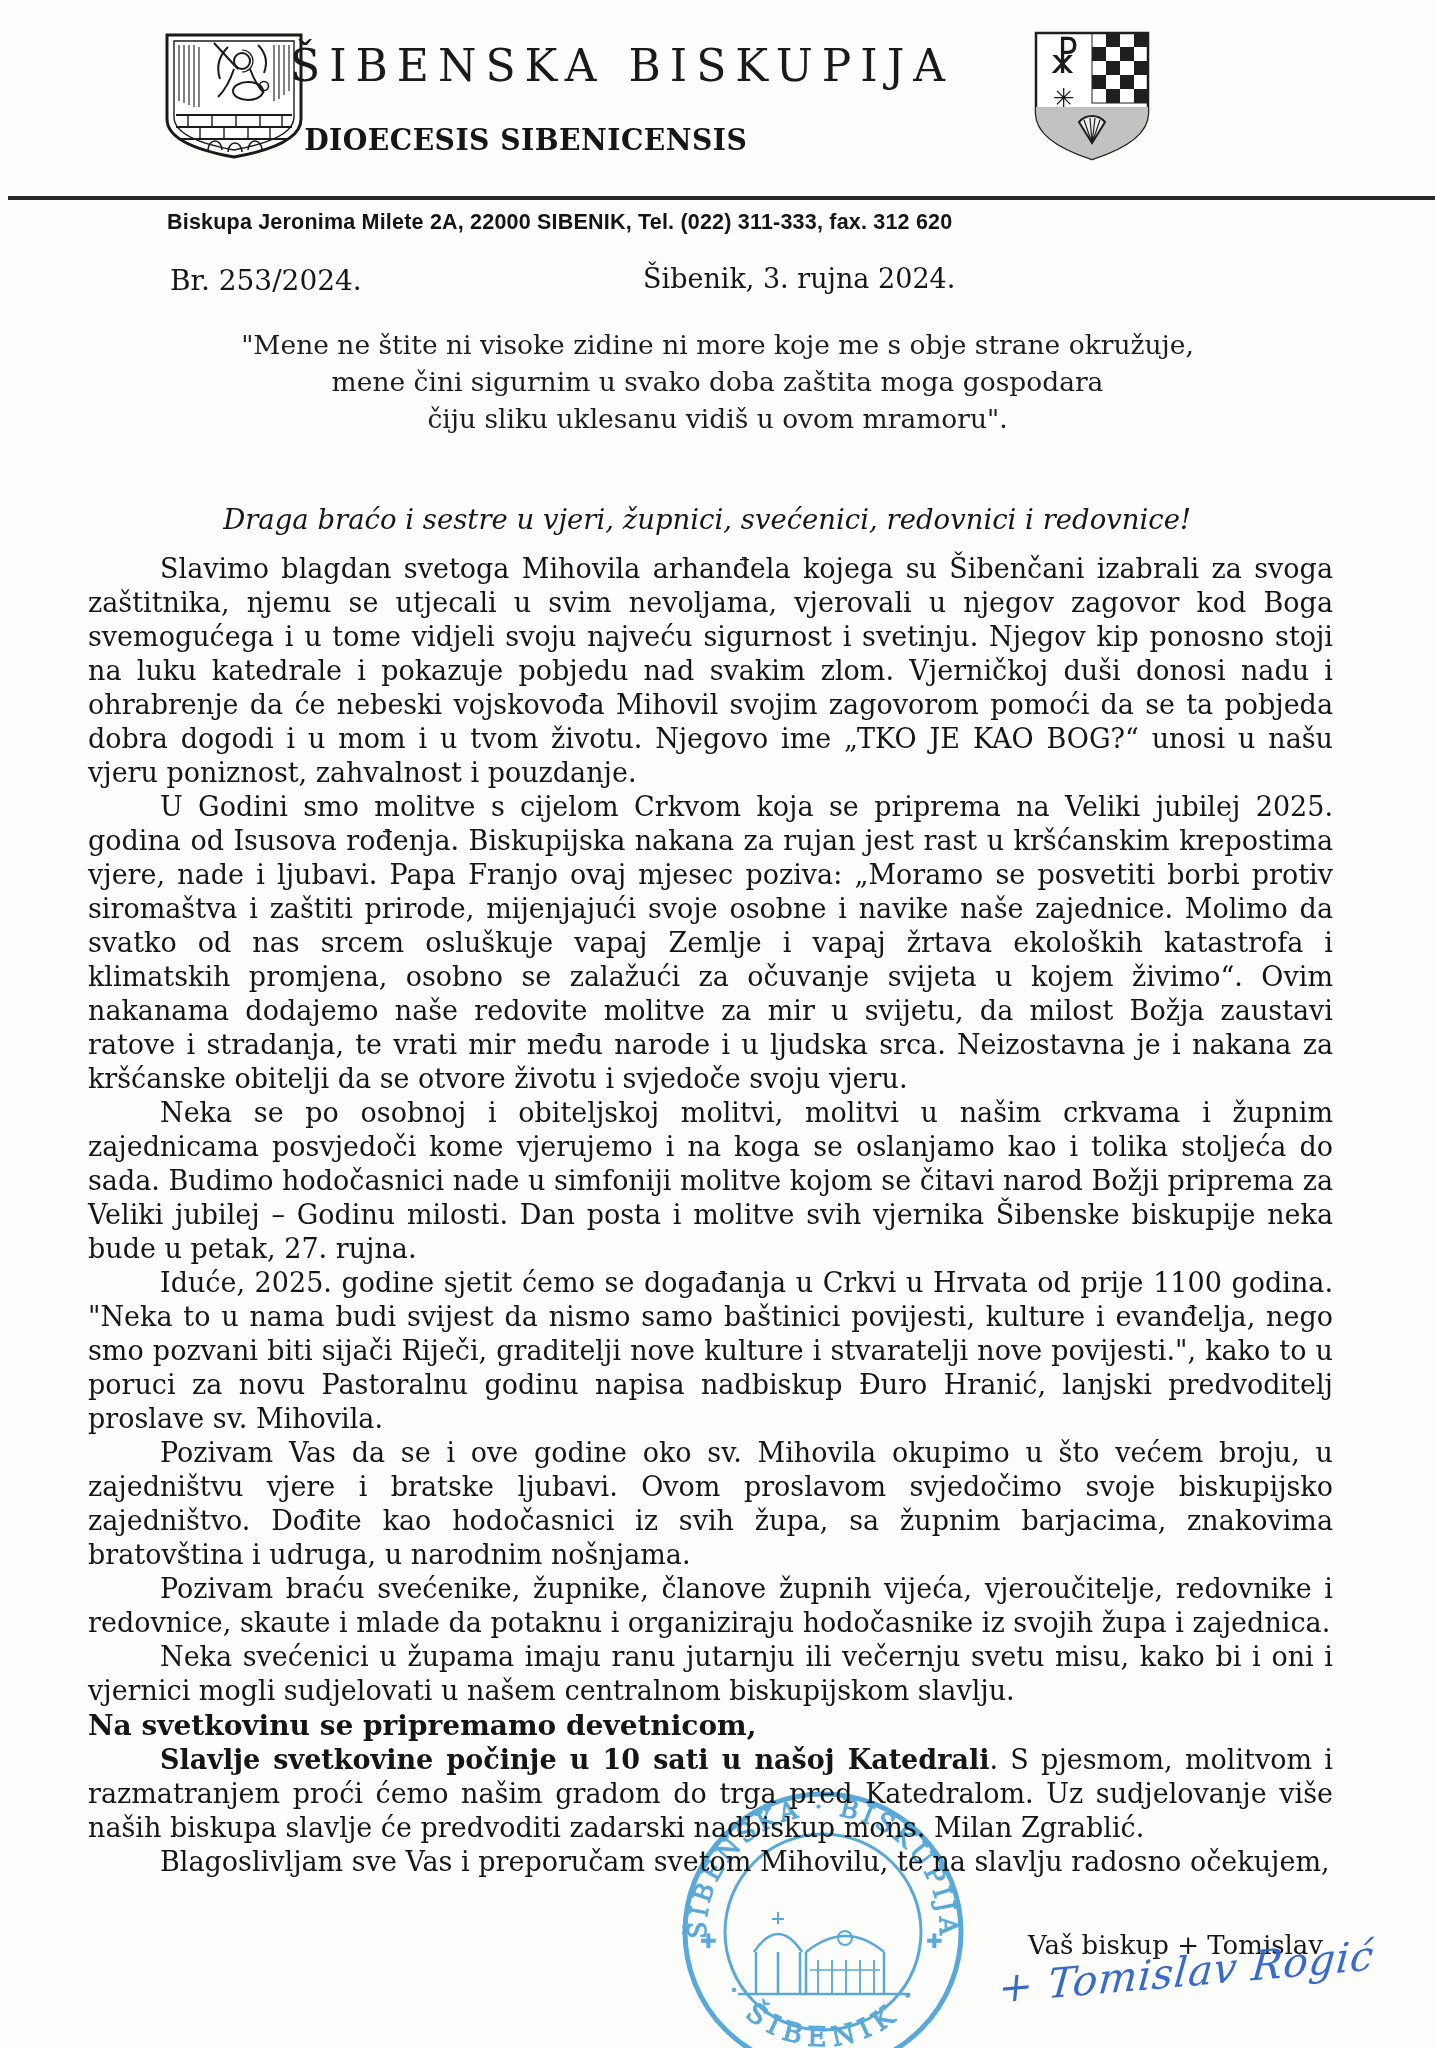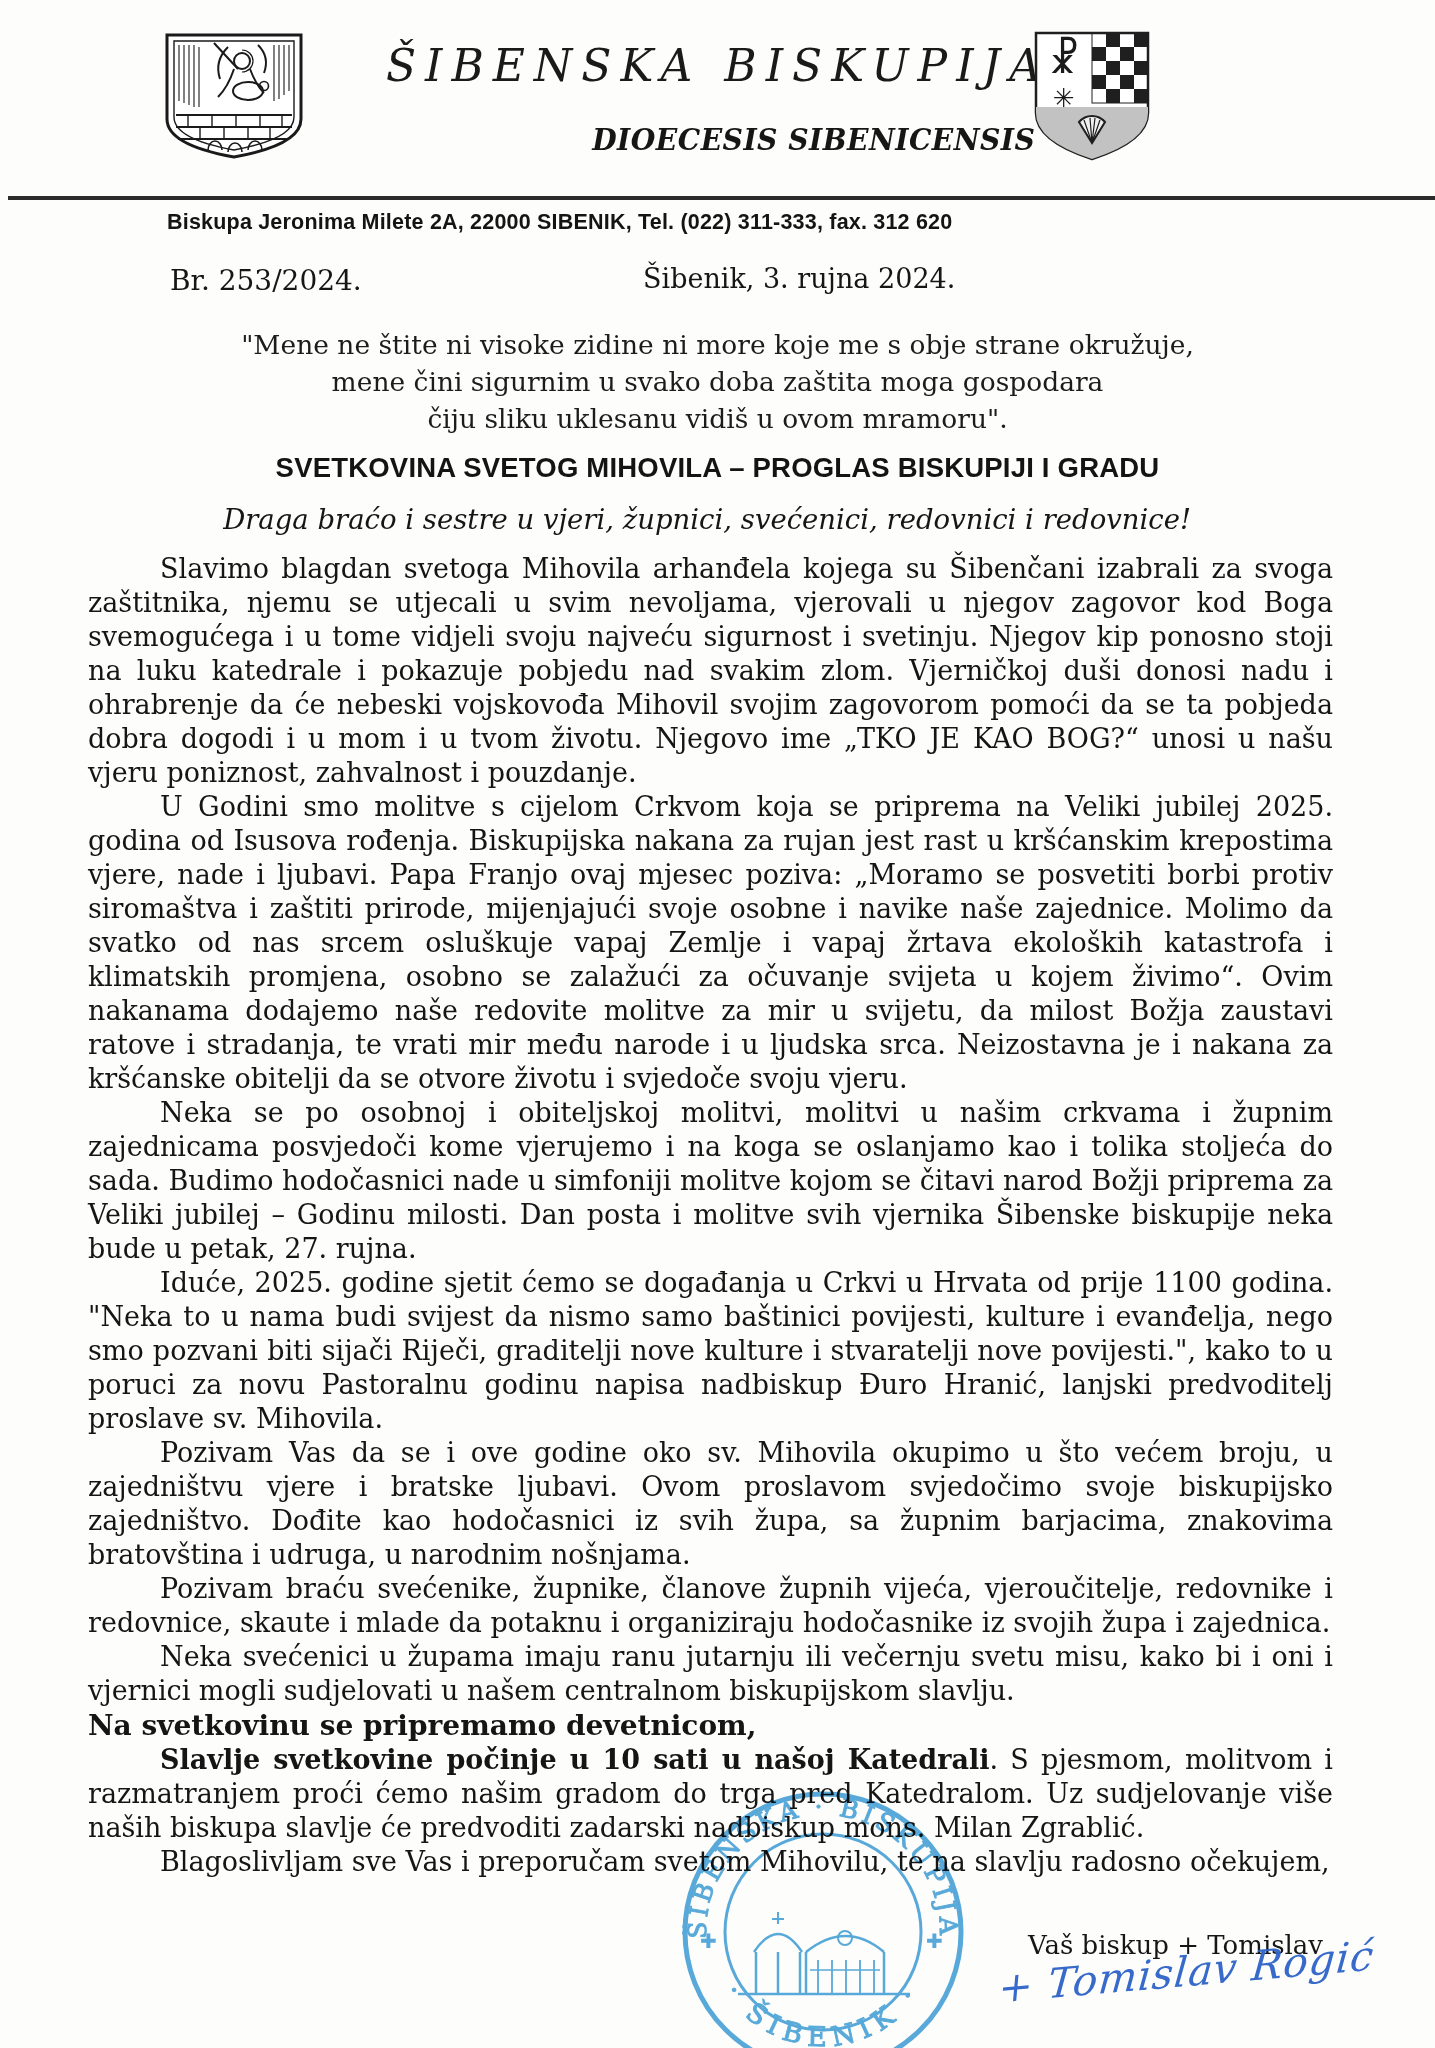--- a/index.html
+++ b/index.html
@@ -13,21 +13,21 @@
     width:1435px;height:2048px;
     margin:0 auto;
     background:#fdfdfb;
     overflow:hidden;
     font-family:"DejaVu Serif", serif;
     color:var(--ink);
   }
   
   .emblem-left{position:absolute;left:162px;top:30px;width:144px;height:132px;}
   .emblem-right{position:absolute;left:1032px;top:28px;width:120px;height:138px;}
-  .title-block{position:absolute;left:290px;top:40px;width:760px;text-align:right;font-style:italic;}
+  .title-block{position:absolute;left:290px;top:40px;width:760px;text-align:left;}
   .title{
     font-size:44px;letter-spacing:9px;font-weight:500;
     white-space:nowrap;color:#1a1a1a;
   }
   .subtitle{
     margin-top:12px;font-size:30px;font-weight:bold;letter-spacing:0.5px;
     display:inline-block;transform:scaleX(.94);white-space:nowrap;
   }
   .rule{position:absolute;left:8px;top:196px;width:1427px;height:4px;background:#2b2b2b;}
   .address{
@@ -156,21 +156,20 @@
 
   <div class="ref-num">Br. 253/2024.</div>
   <div class="ref-date">Šibenik, 3. rujna 2024.</div>
 
   <div class="epigraph">
     <div>"Mene ne štite ni visoke zidine ni more koje me s obje strane okružuje,</div>
     <div>mene čini sigurnim u svako doba zaštita moga gospodara</div>
     <div>čiju sliku uklesanu vidiš u ovom mramoru".</div>
   </div>
 
-  <div class="headline">SVETKOVINA SVETOG MIHOVILA – PROGLAS BISKUPIJI I GRADU</div>
 
   <div class="salutation">Draga braćo i sestre u vjeri, župnici, svećenici, redovnici i redovnice!</div>
 
   <div class="body">
     <div>
         <p class="para">Slavimo blagdan svetoga Mihovila arhanđela kojega su Šibenčani izabrali za svoga zaštitnika, njemu se utjecali u svim nevoljama, vjerovali u njegov zagovor kod Boga svemogućega i u tome vidjeli svoju najveću sigurnost i svetinju. Njegov kip ponosno stoji na luku katedrale i pokazuje pobjedu nad svakim zlom. Vjerničkoj duši donosi nadu i ohrabrenje da će nebeski vojskovođa Mihovil svojim zagovorom pomoći da se ta pobjeda dobra dogodi i u mom i u tvom životu. Njegovo ime „TKO JE KAO BOG?“ unosi u našu vjeru poniznost, zahvalnost i pouzdanje.</p>
         <p class="para">U Godini smo molitve s cijelom Crkvom koja se priprema na Veliki jubilej 2025. godina od Isusova rođenja. Biskupijska nakana za rujan jest rast u kršćanskim krepostima vjere, nade i ljubavi. Papa Franjo ovaj mjesec poziva: „Moramo se posvetiti borbi protiv siromaštva i zaštiti prirode, mijenjajući svoje osobne i navike naše zajednice. Molimo da svatko od nas srcem osluškuje vapaj Zemlje i vapaj žrtava ekoloških katastrofa i klimatskih promjena, osobno se zalažući za očuvanje svijeta u kojem živimo“. Ovim nakanama dodajemo naše redovite molitve za mir u svijetu, da milost Božja zaustavi ratove i stradanja, te vrati mir među narode i u ljudska srca. Neizostavna je i nakana za kršćanske obitelji da se otvore životu i svjedoče svoju vjeru.</p>
         <p class="para">Neka se po osobnoj i obiteljskoj molitvi, molitvi u našim crkvama i župnim zajednicama posvjedoči kome vjerujemo i na koga se oslanjamo kao i tolika stoljeća do sada. Budimo hodočasnici nade u simfoniji molitve kojom se čitavi narod Božji priprema za Veliki jubilej – Godinu milosti. Dan posta i molitve svih vjernika Šibenske biskupije neka bude u petak, 27. rujna.</p>
         <p class="para">Iduće, 2025. godine sjetit ćemo se događanja u Crkvi u Hrvata od prije 1100 godina. "Neka to u nama budi svijest da nismo samo baštinici povijesti, kulture i evanđelja, nego smo pozvani biti sijači Riječi, graditelji nove kulture i stvaratelji nove povijesti.", kako to u poruci za novu Pastoralnu godinu napisa nadbiskup Đuro Hranić, lanjski predvoditelj proslave sv. Mihovila.</p>
         <p class="para">Pozivam Vas da se i ove godine oko sv. Mihovila okupimo u što većem broju, u zajedništvu vjere i bratske ljubavi. Ovom proslavom svjedočimo svoje biskupijsko zajedništvo. Dođite kao hodočasnici iz svih župa, sa župnim barjacima, znakovima bratovština i udruga, u narodnim nošnjama.</p>

